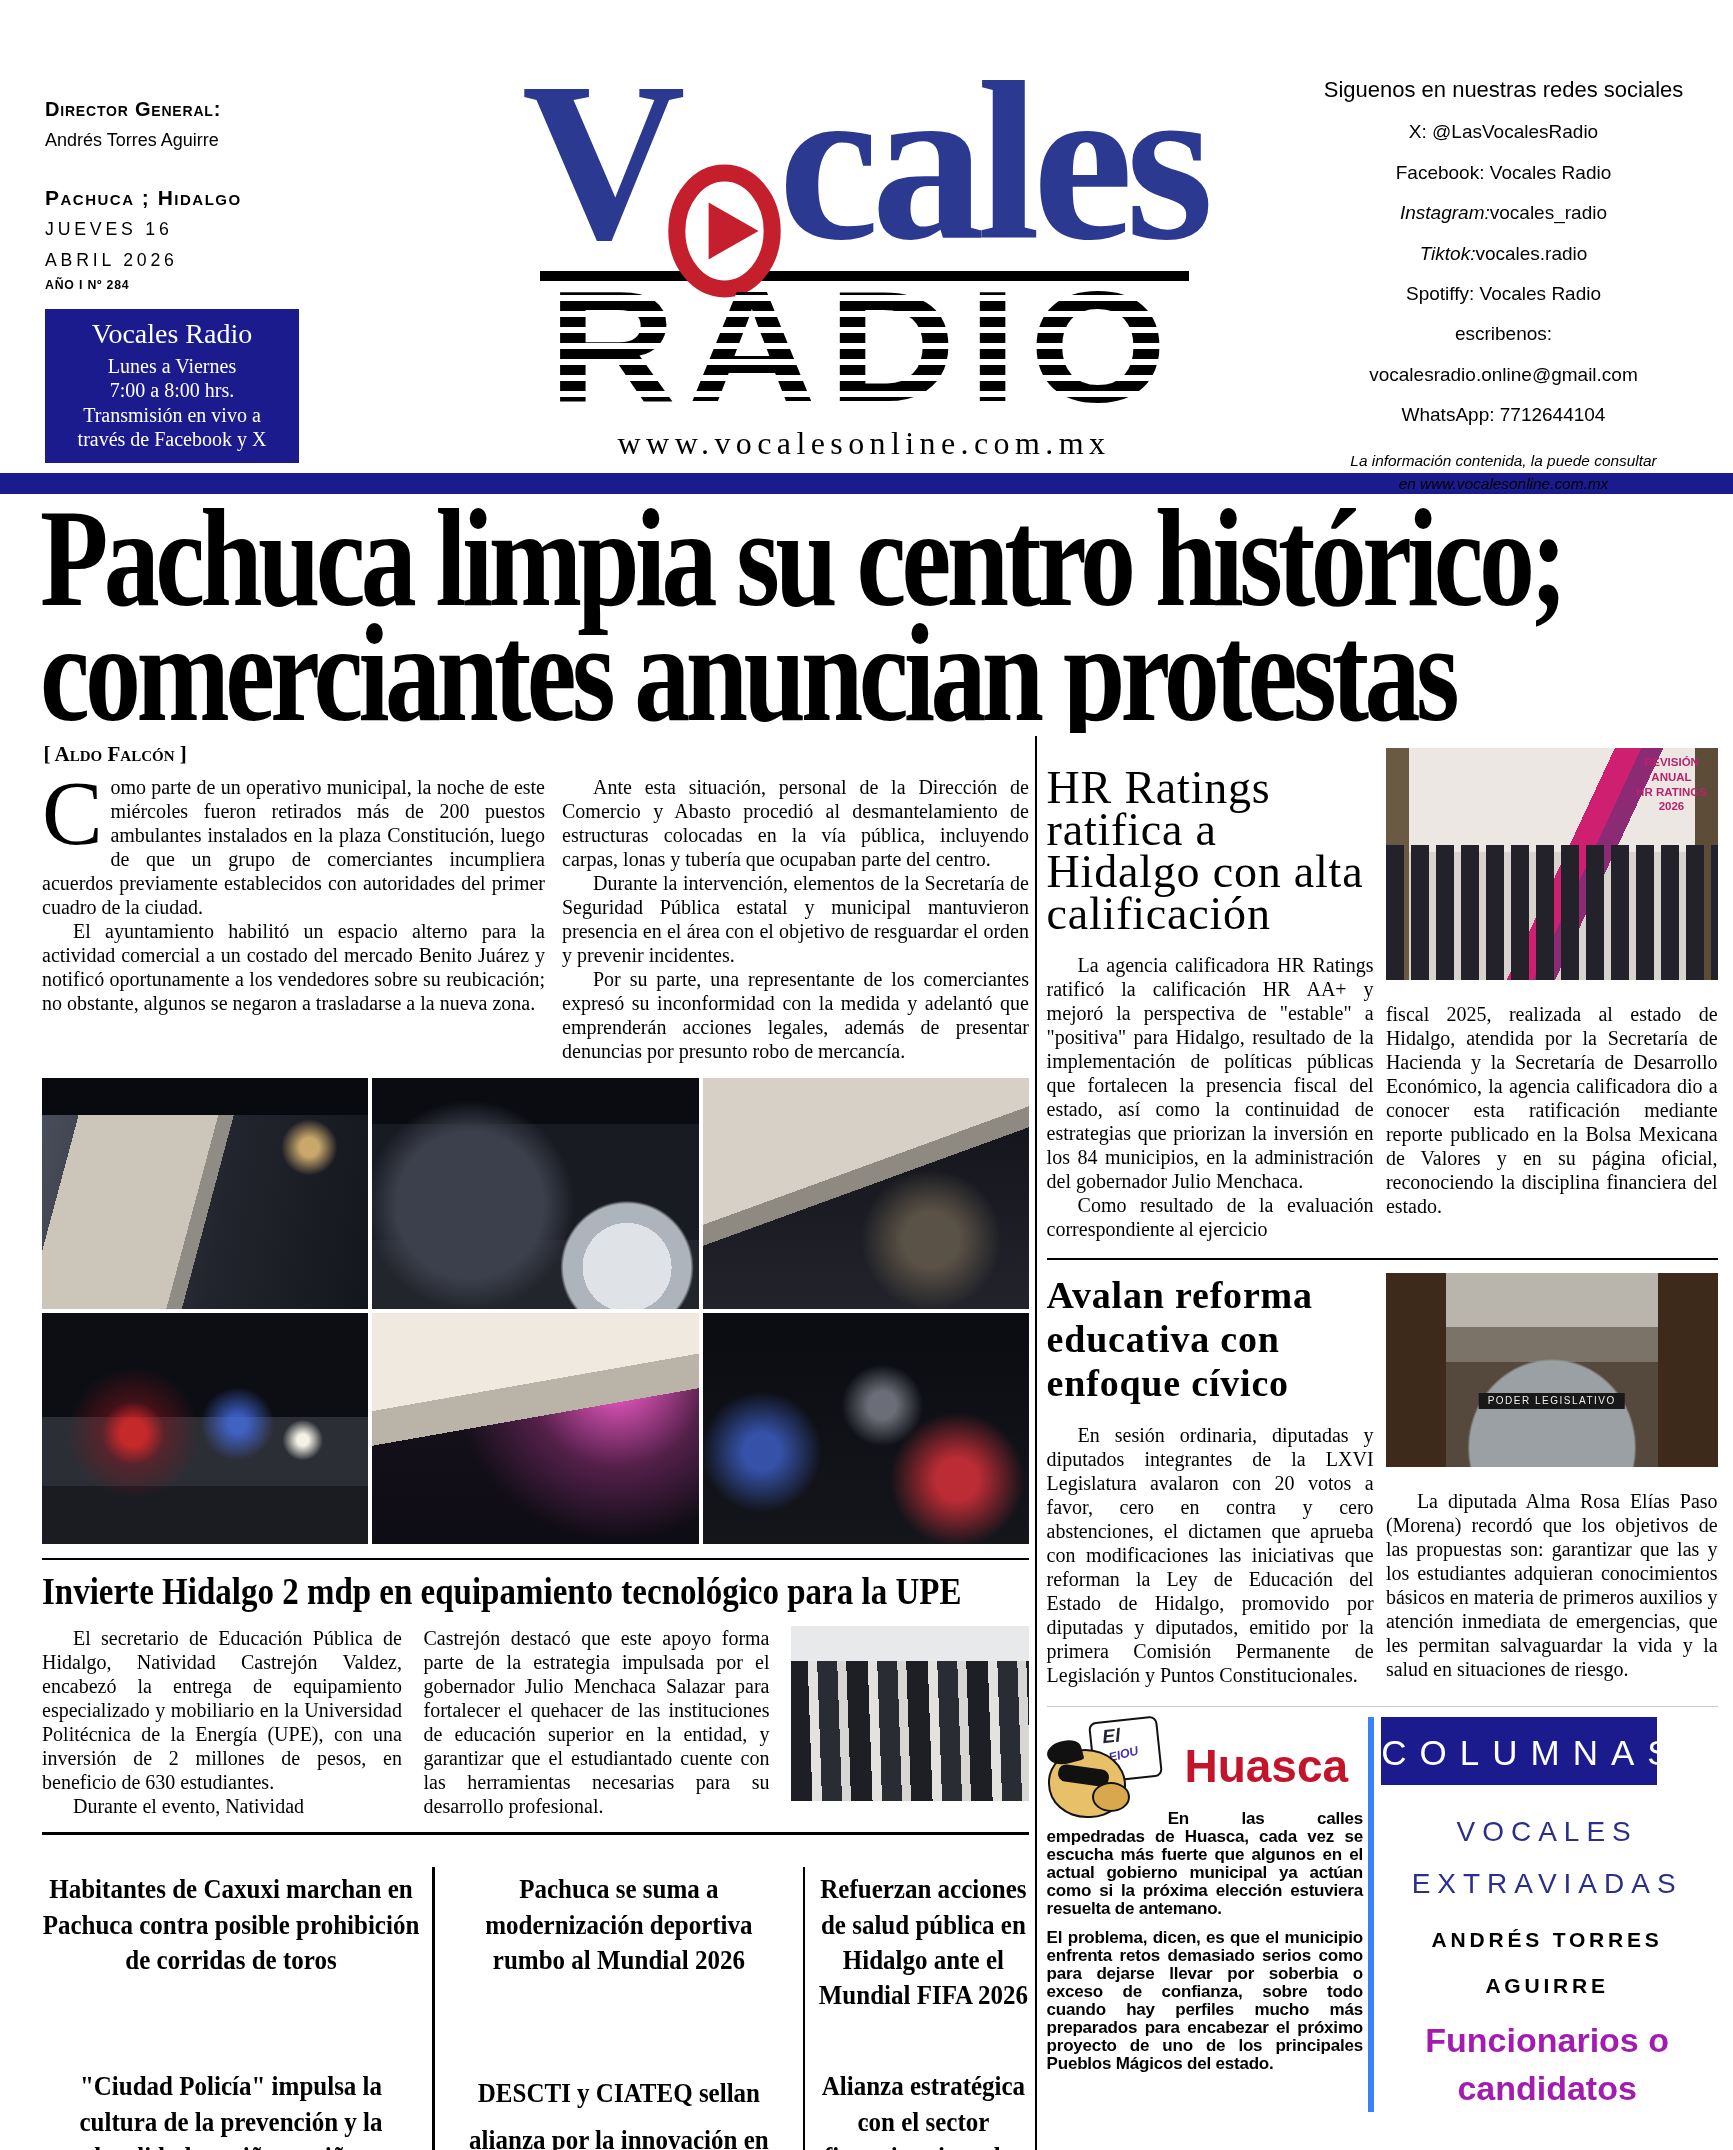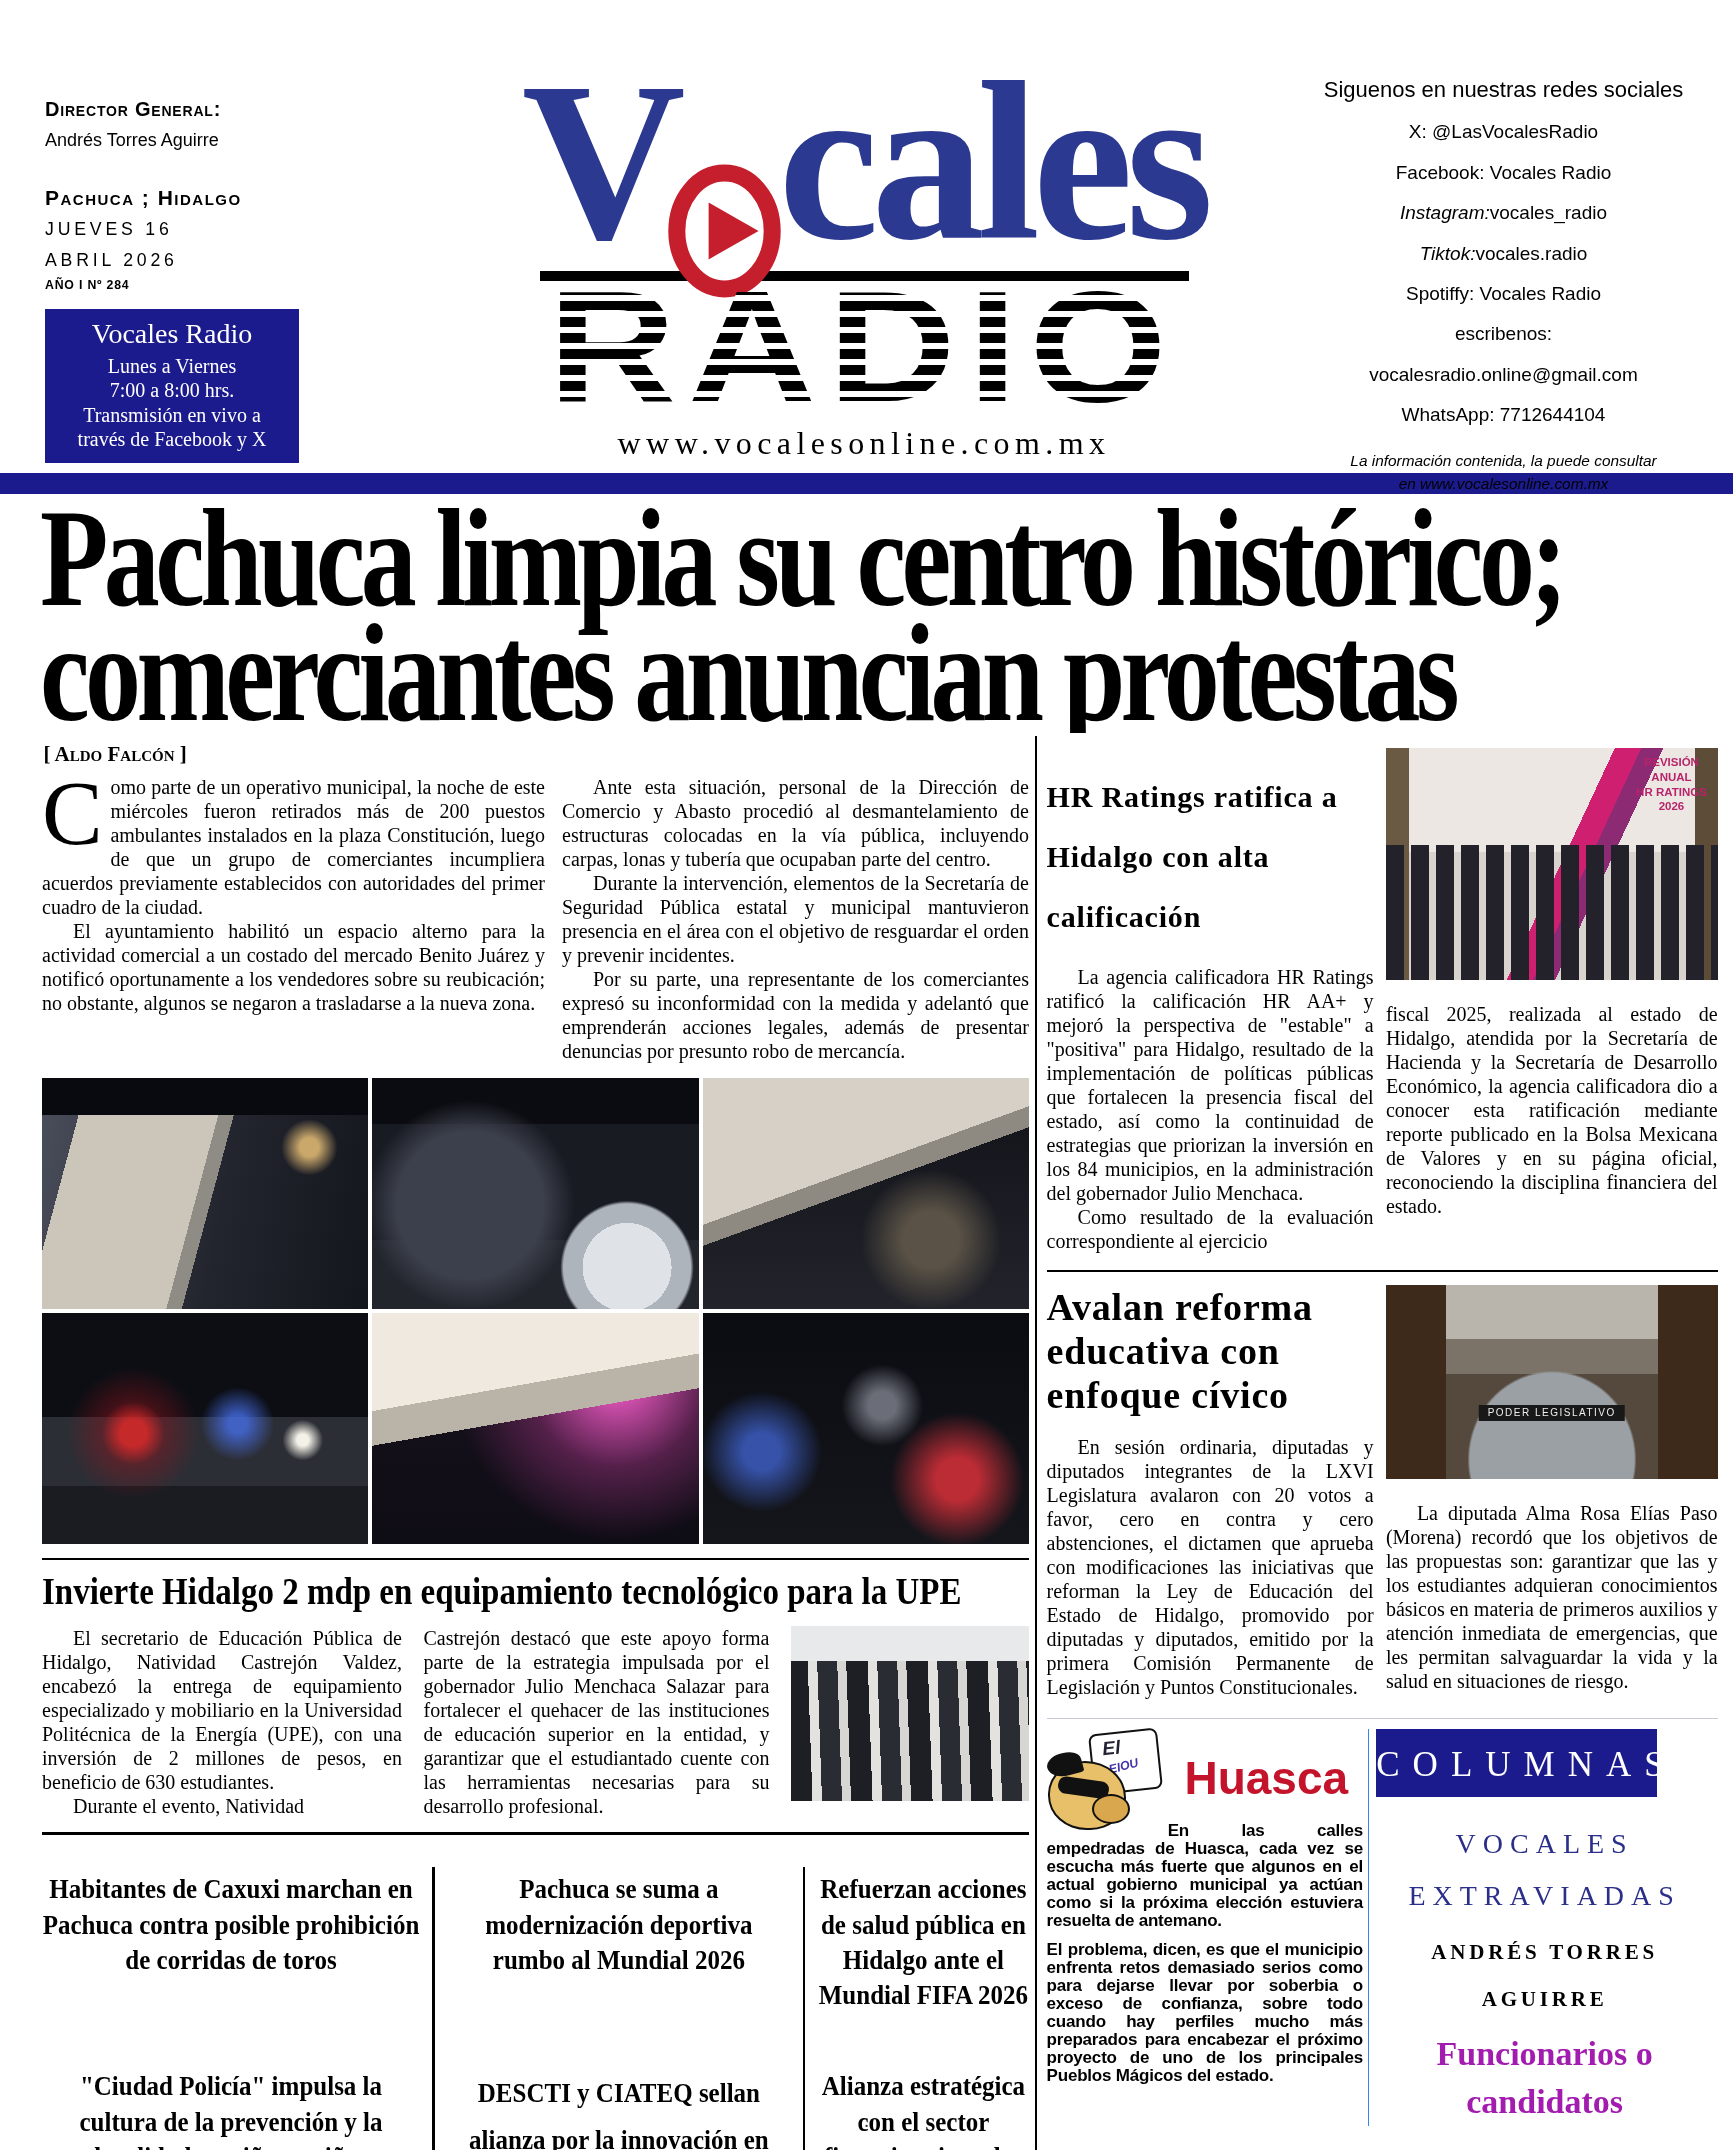--- a/index.html
+++ b/index.html
@@ -94,21 +94,21 @@
   .vdiv::after{content:"";position:absolute;top:286px;left:-65px;width:133px;height:3.1px;background:#000;}
   .bg-head{font-weight:bold;font-size:25px;line-height:32px;text-align:center;transform:scaleY(1.1);
            transform-origin:center top;}
   .bg-top{margin-top:24.6px;min-height:151px;}
   .bg-bot{margin-top:46px;}
   .bcol2 .bg-bot{line-height:43px;}
   
   .sb-row{display:flex;gap:12.3px;}
   .sb-left{width:327px;flex:none;}
   .sb-right{flex:1;min-width:0;}
-  .sb-head{font-size:30px;line-height:60px;font-weight:bold;margin:31px 0 18.4px;letter-spacing:0.8px;}
+  .sb-head{font-size:46px;line-height:42px;font-weight:normal;margin:31px 0 18.4px;letter-spacing:0.8px;}
   .sb-head2{font-size:38px;line-height:44px;font-weight:bold;margin:12.3px 0 18.4px;letter-spacing:0.8px;}
   .hr-photo{height:232px;margin-top:12px;background:
       linear-gradient(90deg,#6b5a43 0 7%,rgba(0,0,0,0) 7% 93%,#5d4c37 93%),
       linear-gradient(115deg,rgba(0,0,0,0) 52%,#cf1f70 52% 58%,#8c2a73 58% 63%,rgba(0,0,0,0) 63%),
       linear-gradient(#ece7e2 0 45%,#d8d3cd 45%),#ded8d2;}
   .hr-banner{position:absolute;top:7.7px;right:10.8px;text-align:center;color:#b8246b;
              font-family:"Liberation Sans",sans-serif;font-weight:bold;font-size:11.5px;line-height:14.6px;}
   .people-row{position:absolute;bottom:0;left:0;right:0;height:58%;
       background:repeating-linear-gradient(90deg,#23222b 0 18.4px,rgba(0,0,0,0) 18.4px 25px);}
   .leg-photo{height:194px;margin-top:12.3px;background:
@@ -132,21 +132,21 @@
   .m-ear{position:absolute;left:-3.1px;top:-10.8px;width:35px;height:23px;background:#111;
          border-radius:50% 50% 10% 60%;transform:rotate(-15deg);}
   .m-glass{position:absolute;left:7.7px;top:15.4px;width:51px;height:17px;background:#111;border-radius:7.7px;
            transform:rotate(8deg);}
   .m-snout{position:absolute;right:-6.1px;bottom:4.6px;width:34px;height:26px;background:#d9a84e;border:2.3px solid #111;
            border-radius:50%;}
   .huasca-title{color:#c3142b;font-weight:bold;font-size:46px;text-align:center;padding-top:21.5px;margin-left:123px;}
   .huasca p{font-size:17px;line-height:18px;font-weight:bold;letter-spacing:-0.2px;text-align:justify;
             margin:10.8px 0 0;}
   .huasca p.first{margin-top:17px;}
-  .columnas{flex:1;text-align:center;font-family:Liberation Serif, serif;border-left:1px solid #3b82f6;
+  .columnas{flex:1;text-align:center;font-family:Liberation Sans, sans-serif;border-left:6px solid #3b82f6;
             padding-left:3.1px;min-width:0;}
   .col-banner{background:#1b1b8e;color:#fff;font-size:35px;letter-spacing:13px;padding:15.4px 0 12.3px;
               margin:0 61px 0 4.6px;}
   .col-voc{color:#2b2f8a;font-size:28px;letter-spacing:7px;margin-top:31px;}
   .col-voc2{color:#2b2f8a;font-size:28px;letter-spacing:7px;margin-top:20px;}
   .col-author{font-weight:bold;font-size:21px;letter-spacing:3.8px;margin-top:28px;}
   .col-author2{font-weight:bold;font-size:21px;letter-spacing:3.8px;margin-top:21.5px;}
   .col-piece{color:#a21caf;font-weight:bold;font-size:34px;line-height:48px;margin-top:18.4px;}
   .footer-mark{position:absolute;bottom:14px;left:50%;transform:translateX(-50%);font-size:18.4px;color:#333;}
 </style>

